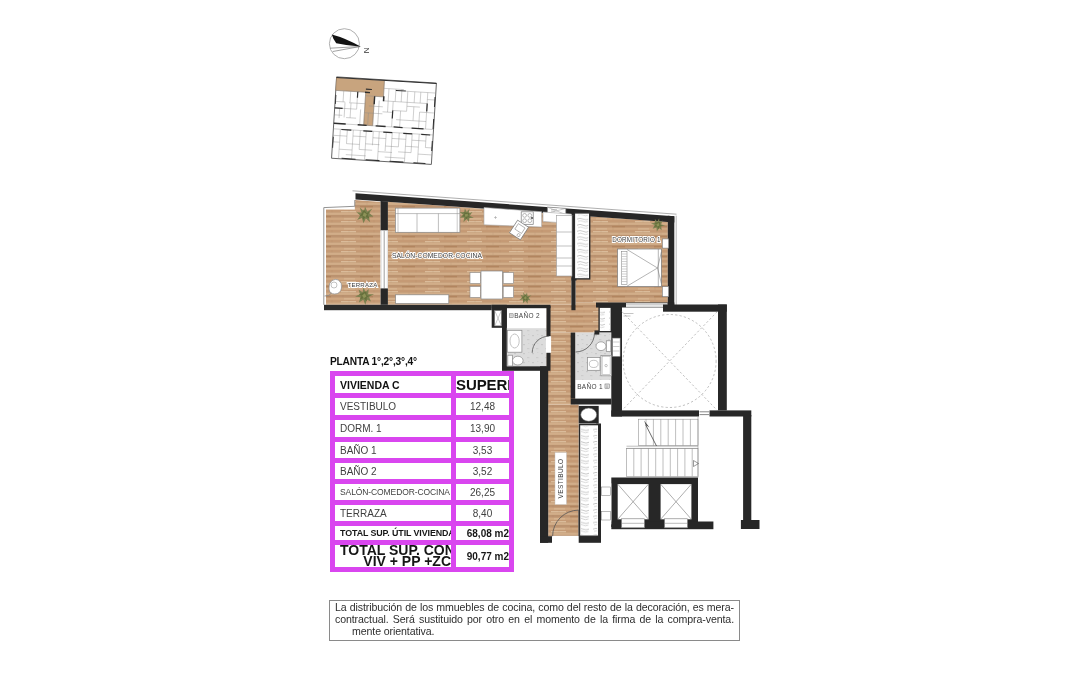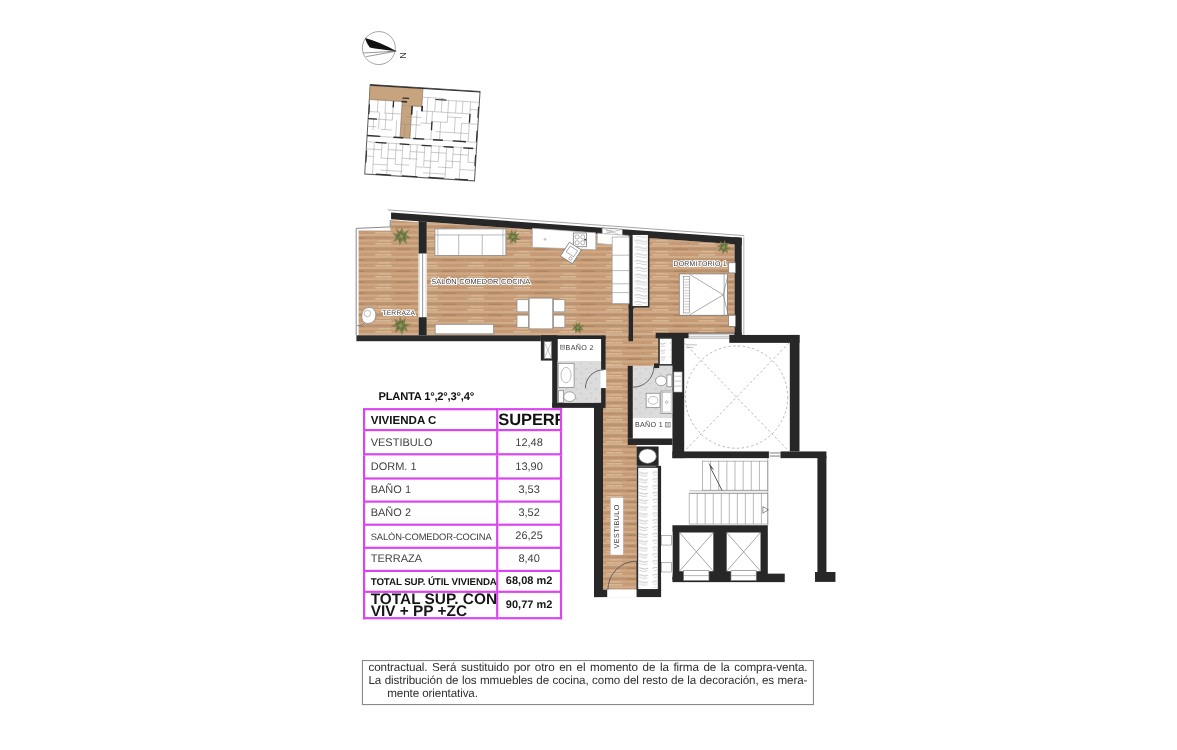--- a/index.html
+++ b/index.html
@@ -1,23 +1,23 @@
 <!DOCTYPE html>
 <html><head>
 <meta charset="utf-8">
 <style>
   html,body{margin:0;padding:0;background:#ffffff;}
   body{width:1070px;height:682px;position:relative;font-family:"Liberation Sans", sans-serif;}
   #plan{position:absolute;left:0;top:0;}
   .abs{position:absolute;}
   table.sup{border-collapse:collapse;table-layout:fixed;}
-  table.sup td{border:2px solid #d946ef;font-size:10px;color:#3f3f3f;padding:0 0 0 5px;vertical-align:middle;white-space:nowrap;overflow:hidden;margin-left:12px;}
+  table.sup td{border:5px solid #d946ef;font-size:10px;color:#3f3f3f;padding:0 0 0 5px;vertical-align:middle;white-space:nowrap;overflow:hidden;margin-left:12px;}
   table.sup td.v{text-align:center;padding:0;}
   table.sup tr.hd td{font-weight:bold;color:#111;font-size:10.5px;}
-  table.sup tr.tot td{font-weight:bold;color:#161616;}
+  table.sup tr.tot td{font-weight:bold;color:#161616;text-align:right;}
   .disc{border:1px solid #8a8a8a;color:#2e2e2e;font-size:10.6px;line-height:11.85px;padding:1px 5px 2px 5px;letter-spacing:-0.1px;}
   .disc div{text-align:justify;text-align-last:justify;}
   .disc div.last{text-align-last:left;padding-left:17px;}
 </style>
 </head>
 <body>
 <svg id="plan" width="1070" height="682" viewBox="0 0 1070 682" xmlns="http://www.w3.org/2000/svg">
 <defs>
   <pattern id="wood" width="42" height="10" patternUnits="userSpaceOnUse">
     <rect width="42" height="10" fill="#c9a07c"></rect>
@@ -439,21 +439,21 @@
 <path d="M605.8,385.2h2.6 M605.8,386.4h2.6 M605.8,387.6h2.6" stroke="#555" stroke-width="0.4"></path>
 </g>
 
 <g>
 <rect x="509.5" y="313.8" width="3.6" height="3.6" fill="#ffffff" stroke="#555" stroke-width="0.5"></rect>
 <path d="M510.1,314.9h2.4 M510.1,316h2.4" stroke="#555" stroke-width="0.4"></path>
 </g>
 </g>
 </svg>
 
-<div class="abs" style="left:344px;top:355.5px;font-size:10.2px;font-weight:bold;color:#101010;letter-spacing:-0.2px;">PLANTA 1°,2°,3°,4°</div>
+<div class="abs" style="left:330px;top:355.5px;font-size:10.2px;font-weight:bold;color:#101010;letter-spacing:-0.2px;">PLANTA 1°,2°,3°,4°</div>
 
 <table class="sup abs" style="left:330px;top:371px;width:179px;">
   <colgroup>
       <col style="width:121px">
       <col style="width:58px">
     </colgroup>
   <tbody>
       <tr class="hd" style="height:18px">
         <td>VIVIENDA C</td>
         <td class="v" style="font-size:15px;letter-spacing:-0.1px">SUPERFICIE</td>
@@ -487,16 +487,16 @@
         <td class="v">68,08 m2</td>
       </tr>
   <tr class="tot" style="height:23px">
         <td style="line-height:11px;font-size:14px">TOTAL SUP. CONSTR.<br>VIV + PP +ZC</td>
         <td class="v">90,77 m2</td>
       </tr>
 </tbody>
   </table>
 
 <div class="disc abs" style="left:329px;top:600px;width:399px;">
+  <div>La distribución de los mmuebles de cocina, como del resto de la decoración, es mera-</div>
   <div>contractual. Será sustituido por otro en el momento de la firma de la compra-venta.</div>
-  <div>La distribución de los mmuebles de cocina, como del resto de la decoración, es mera-</div>
   <div class="last">mente orientativa.</div>
 </div>
 
 </body></html>

